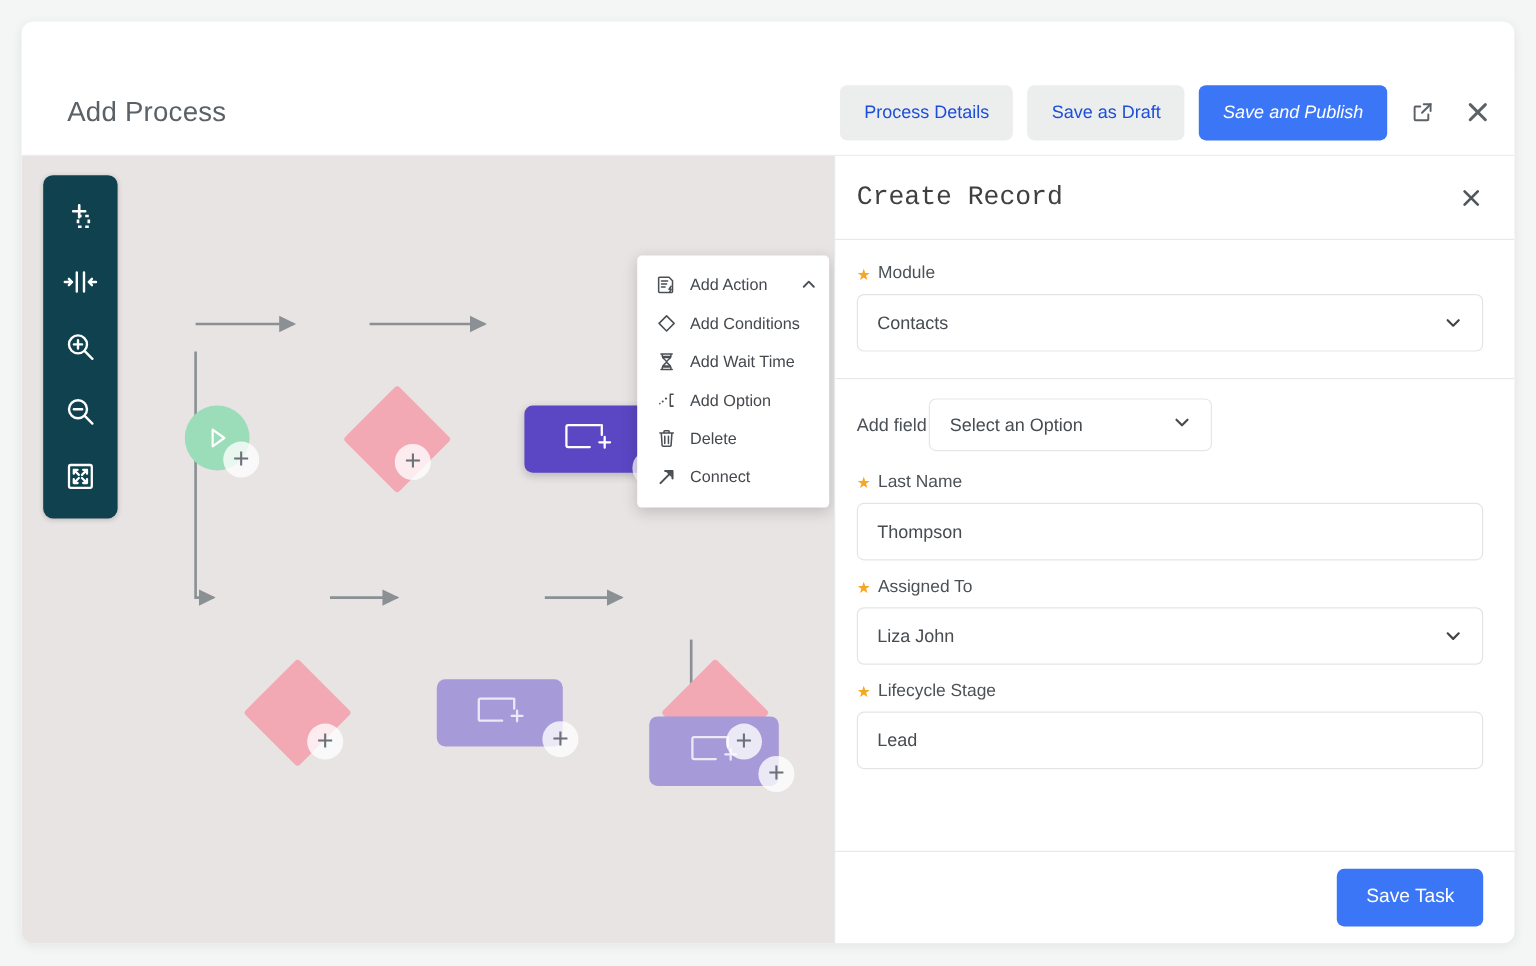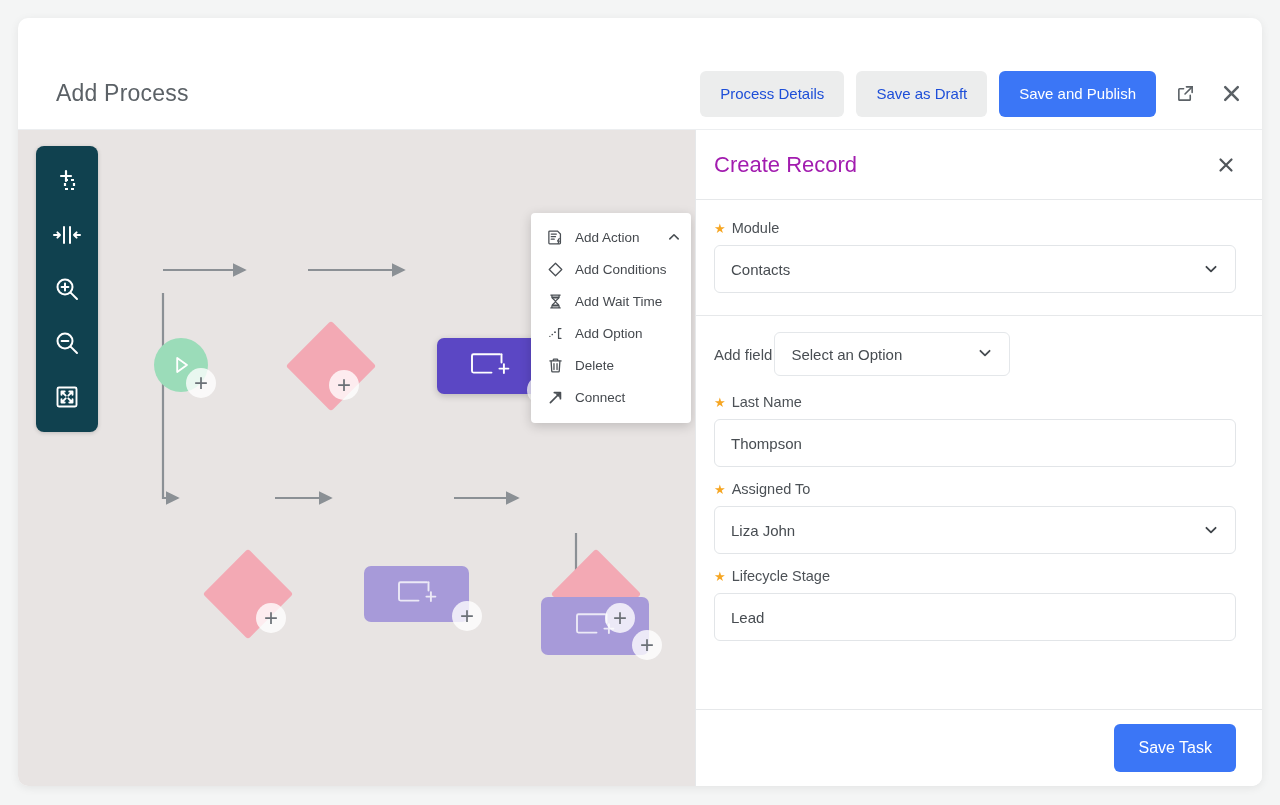--- a/index.html
+++ b/index.html
@@ -50,21 +50,21 @@
     border: none;
     border-radius: 6px;
     padding: 0 20px;
     font-size: 15px;
     font-family: "Liberation Sans", sans-serif;
     cursor: pointer;
     margin-left: 12px;
     white-space: nowrap;
   }
   .hdr-btn.secondary { background: #eceded; color: #1d4ed8; }
-  .hdr-btn.primary   { background: #3b76f6; color: #ffffff; }
+  .hdr-btn.primary   { background: #3b76f6; color: #ffffff; font-style: italic; }
 
   .hdr-icon {
     width: 34px; height: 34px;
     margin-left: 12px;
     display: flex; align-items: center; justify-content: center;
     cursor: pointer;
     color: #5b6166;
   }
   .hdr-icon:first-of-type { margin-left: 18px; }
 
@@ -197,23 +197,24 @@
   .panel-header {
     height: 70px;
     flex: 0 0 70px;
     display: flex;
     align-items: center;
     padding: 0 26px 0 18px;
     border-bottom: 1px solid #e6e8ea;
   }
   .panel-title {
     font-size: 22px;
-    color: #a21caf;
+    color: #404040;
     font-weight: 400;
     flex: 1 1 auto;
+    font-family: Liberation Mono, monospace;
   }
   .panel-close { cursor: pointer; color: #50555a; display:flex; }
 
   .panel-section {
     padding: 20px 26px 22px 18px;
     border-bottom: 1px solid #e6e8ea;
   }
   .panel-scroll {
     flex: 1 1 auto;
     overflow: hidden;

